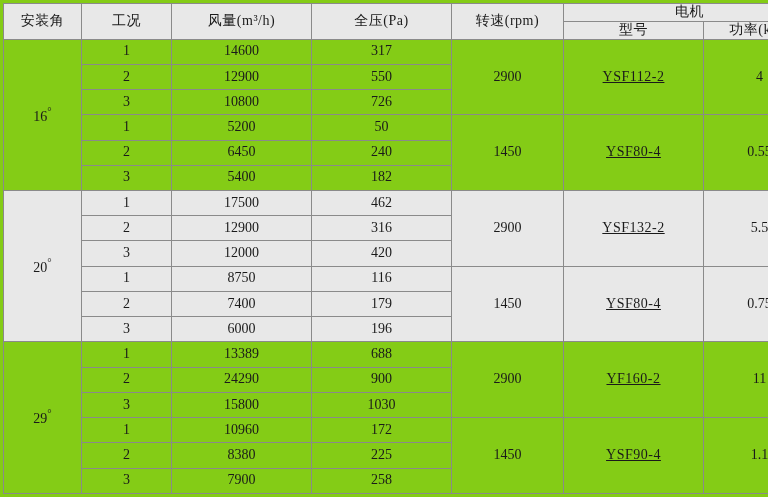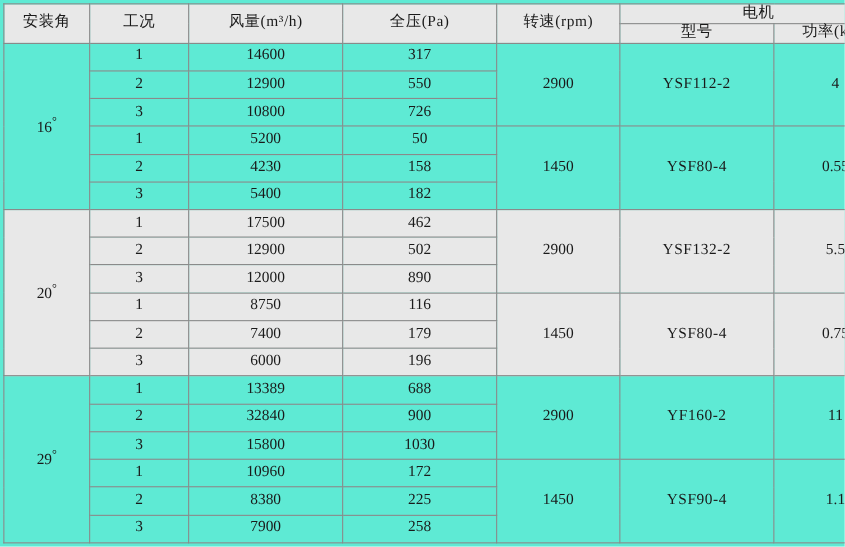--- a/index.html
+++ b/index.html
@@ -9,21 +9,21 @@
   }
   body {
     font-family: "Liberation Serif", "DejaVu Serif", serif;
     color: #1a1a1a;
   }
   #sheet {
     width: 768px;
     height: 497px;
     position: relative;
     box-sizing: border-box;
-    background: #5eead4;
+    background: #84cc16;
     overflow: hidden;
   }
   table.spec {
     border-collapse: collapse;
     width: 762px;
     height: 491px;
     margin: 3px 0 0 3px;
     table-layout: fixed;
   }
   table.spec td, table.spec th {
@@ -45,20 +45,21 @@
   }
   td.group-angle {
     font-size: 14px;
   }
   td.num {
     font-size: 14px;
   }
   td.motor-model {
     font-size: 14px;
     letter-spacing: 0.5px;
+    text-decoration: underline;
   }
   .deg {
     font-size: 11px;
     vertical-align: super;
   }
   .hdr-motor {
     border-bottom: 1px solid #8a8a8a;
   }
 </style>
 </head>
@@ -112,46 +113,46 @@
         <tr>
           <td class="num">1</td>
           <td class="num">5200</td>
           <td class="num">50</td>
           <td class="num" rowspan="3">1450</td>
           <td class="motor-model" rowspan="3">YSF80-4</td>
           <td class="num" rowspan="3">0.55</td>
         </tr>
         <tr>
           <td class="num">2</td>
-          <td class="num">4230</td>
-          <td class="num">158</td>
+          <td class="num">6450</td>
+          <td class="num">240</td>
         </tr>
         <tr>
           <td class="num">3</td>
           <td class="num">5400</td>
           <td class="num">182</td>
         </tr>
         <tr>
           <td class="group-angle shaded" rowspan="6">20<span class="deg">°</span></td>
           <td class="num shaded">1</td>
           <td class="num shaded">17500</td>
           <td class="num shaded">462</td>
           <td class="num shaded" rowspan="3">2900</td>
           <td class="motor-model shaded" rowspan="3">YSF132-2</td>
           <td class="num shaded" rowspan="3">5.5</td>
         </tr>
         <tr>
           <td class="num shaded">2</td>
           <td class="num shaded">12900</td>
-          <td class="num shaded">502</td>
+          <td class="num shaded">316</td>
         </tr>
         <tr>
           <td class="num shaded">3</td>
           <td class="num shaded">12000</td>
-          <td class="num shaded">890</td>
+          <td class="num shaded">420</td>
         </tr>
         <tr>
           <td class="num shaded">1</td>
           <td class="num shaded">8750</td>
           <td class="num shaded">116</td>
           <td class="num shaded" rowspan="3">1450</td>
           <td class="motor-model shaded" rowspan="3">YSF80-4</td>
           <td class="num shaded" rowspan="3">0.75</td>
         </tr>
         <tr>
@@ -168,21 +169,21 @@
           <td class="group-angle" rowspan="6">29<span class="deg">°</span></td>
           <td class="num">1</td>
           <td class="num">13389</td>
           <td class="num">688</td>
           <td class="num" rowspan="3">2900</td>
           <td class="motor-model" rowspan="3">YF160-2</td>
           <td class="num" rowspan="3">11</td>
         </tr>
         <tr>
           <td class="num">2</td>
-          <td class="num">32840</td>
+          <td class="num">24290</td>
           <td class="num">900</td>
         </tr>
         <tr>
           <td class="num">3</td>
           <td class="num">15800</td>
           <td class="num">1030</td>
         </tr>
         <tr>
           <td class="num">1</td>
           <td class="num">10960</td>

